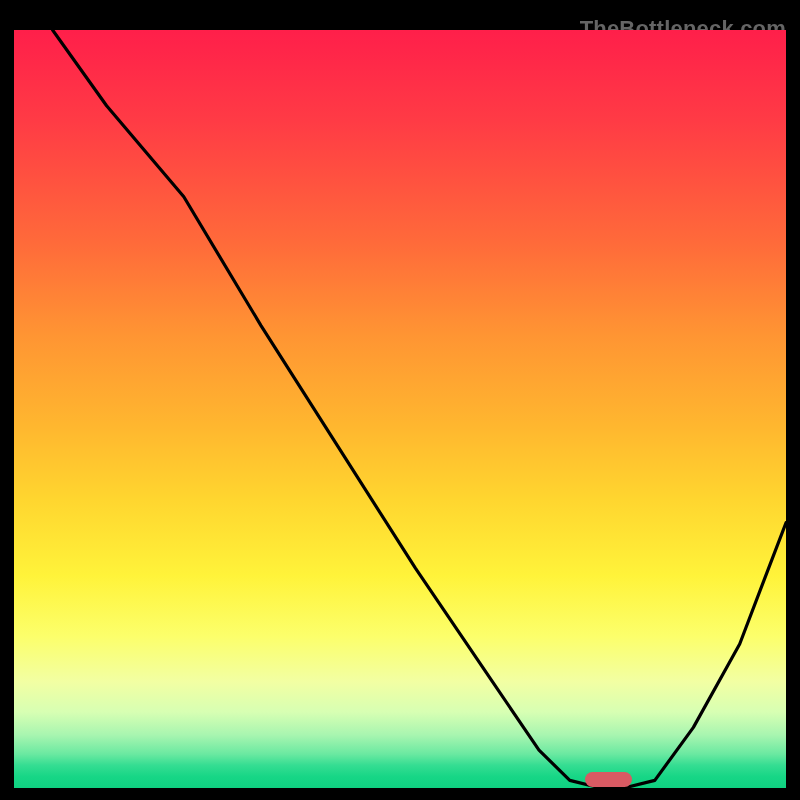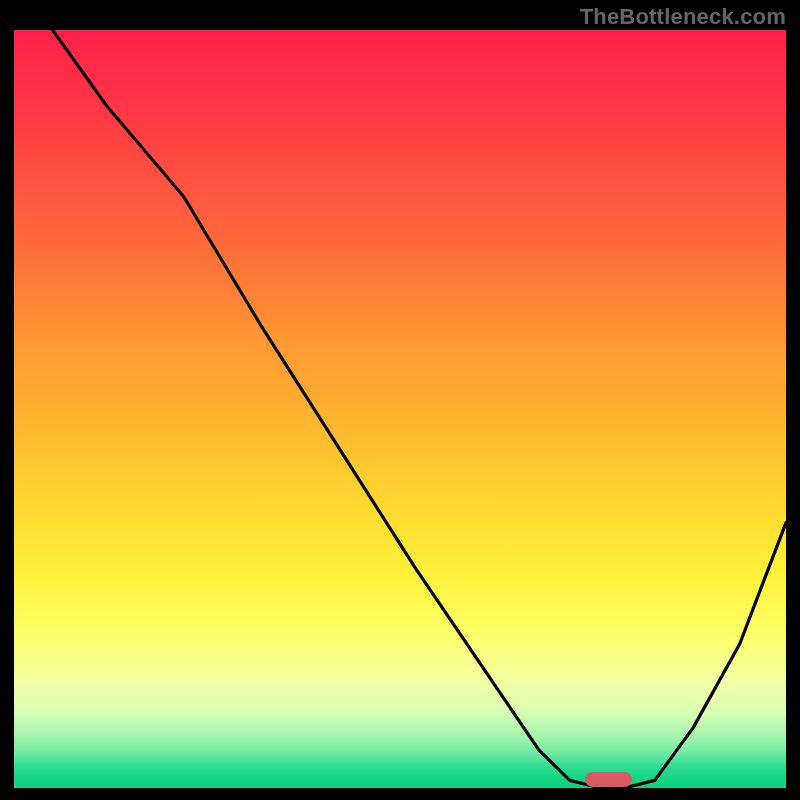--- a/index.html
+++ b/index.html
@@ -12,21 +12,21 @@
     overflow: hidden;
   }
   .frame {
     position: relative;
     width: 800px;
     height: 800px;
     background: #000;
   }
   .watermark {
     position: absolute;
-    top: 4px;
+    top: 16px;
     right: 14px;
     color: #656565;
     font-size: 22px;
     font-weight: 600;
     letter-spacing: 0.2px;
     user-select: none;
   }
   .plot {
     position: absolute;
     left: 14px;

